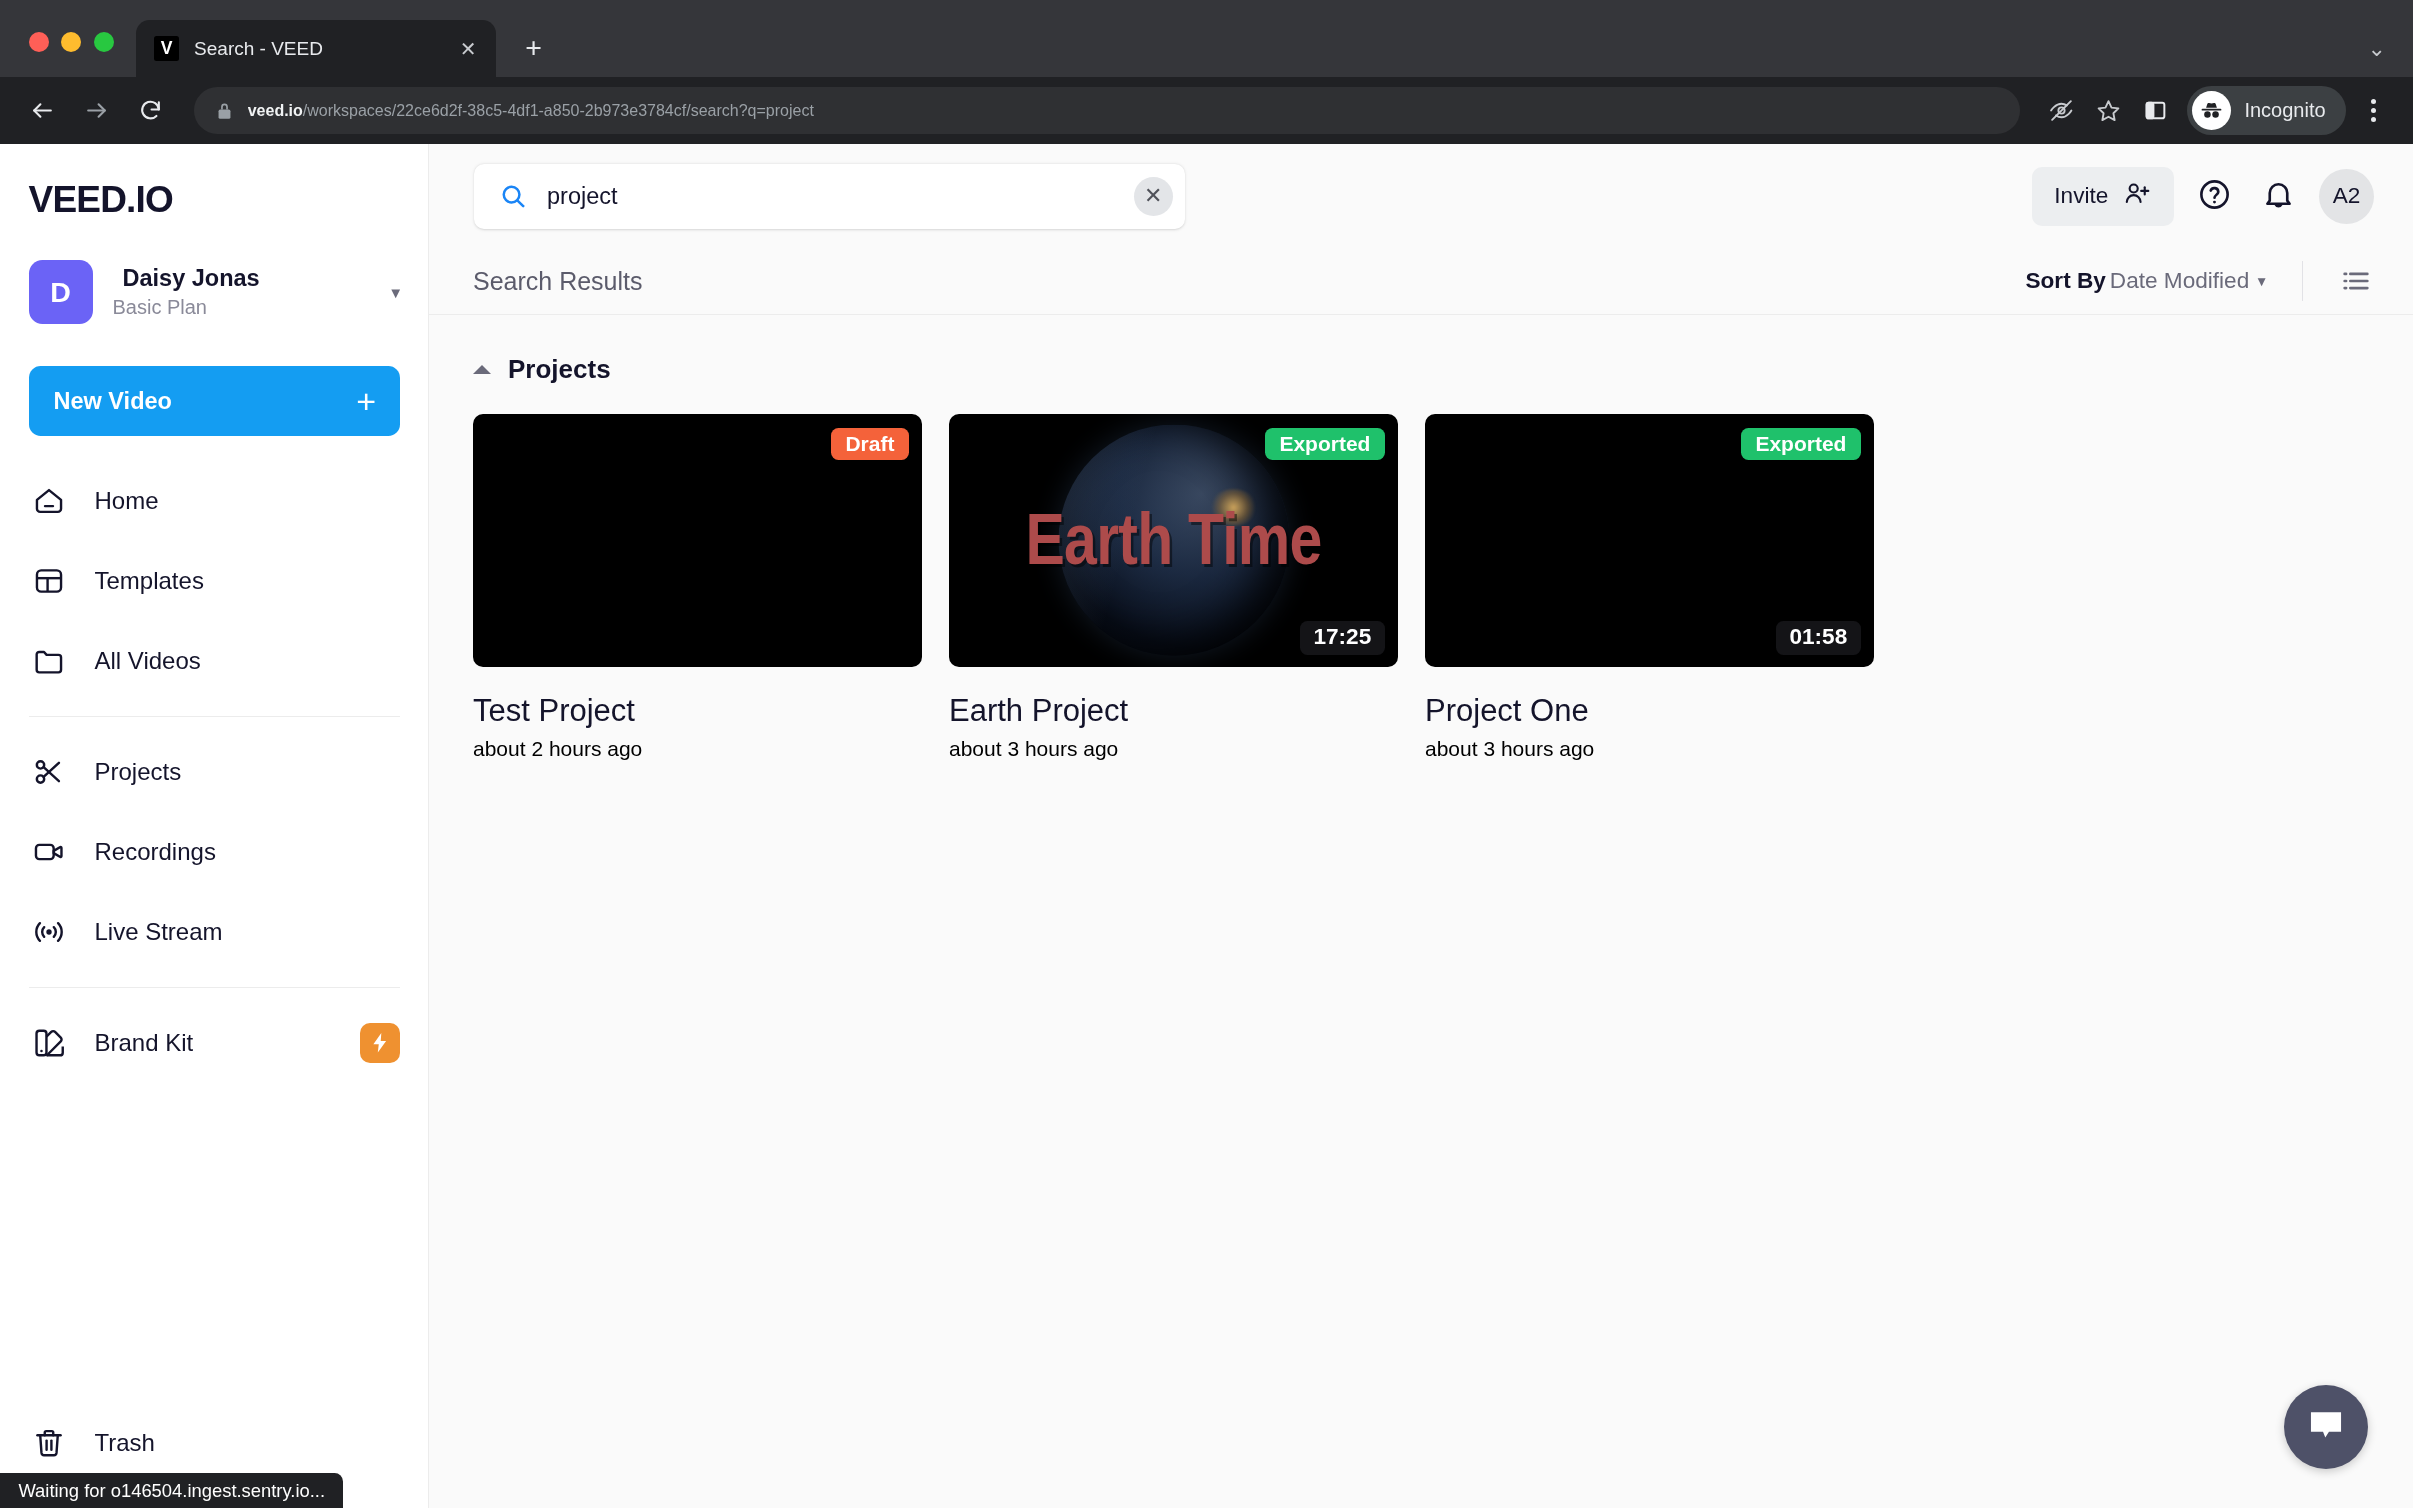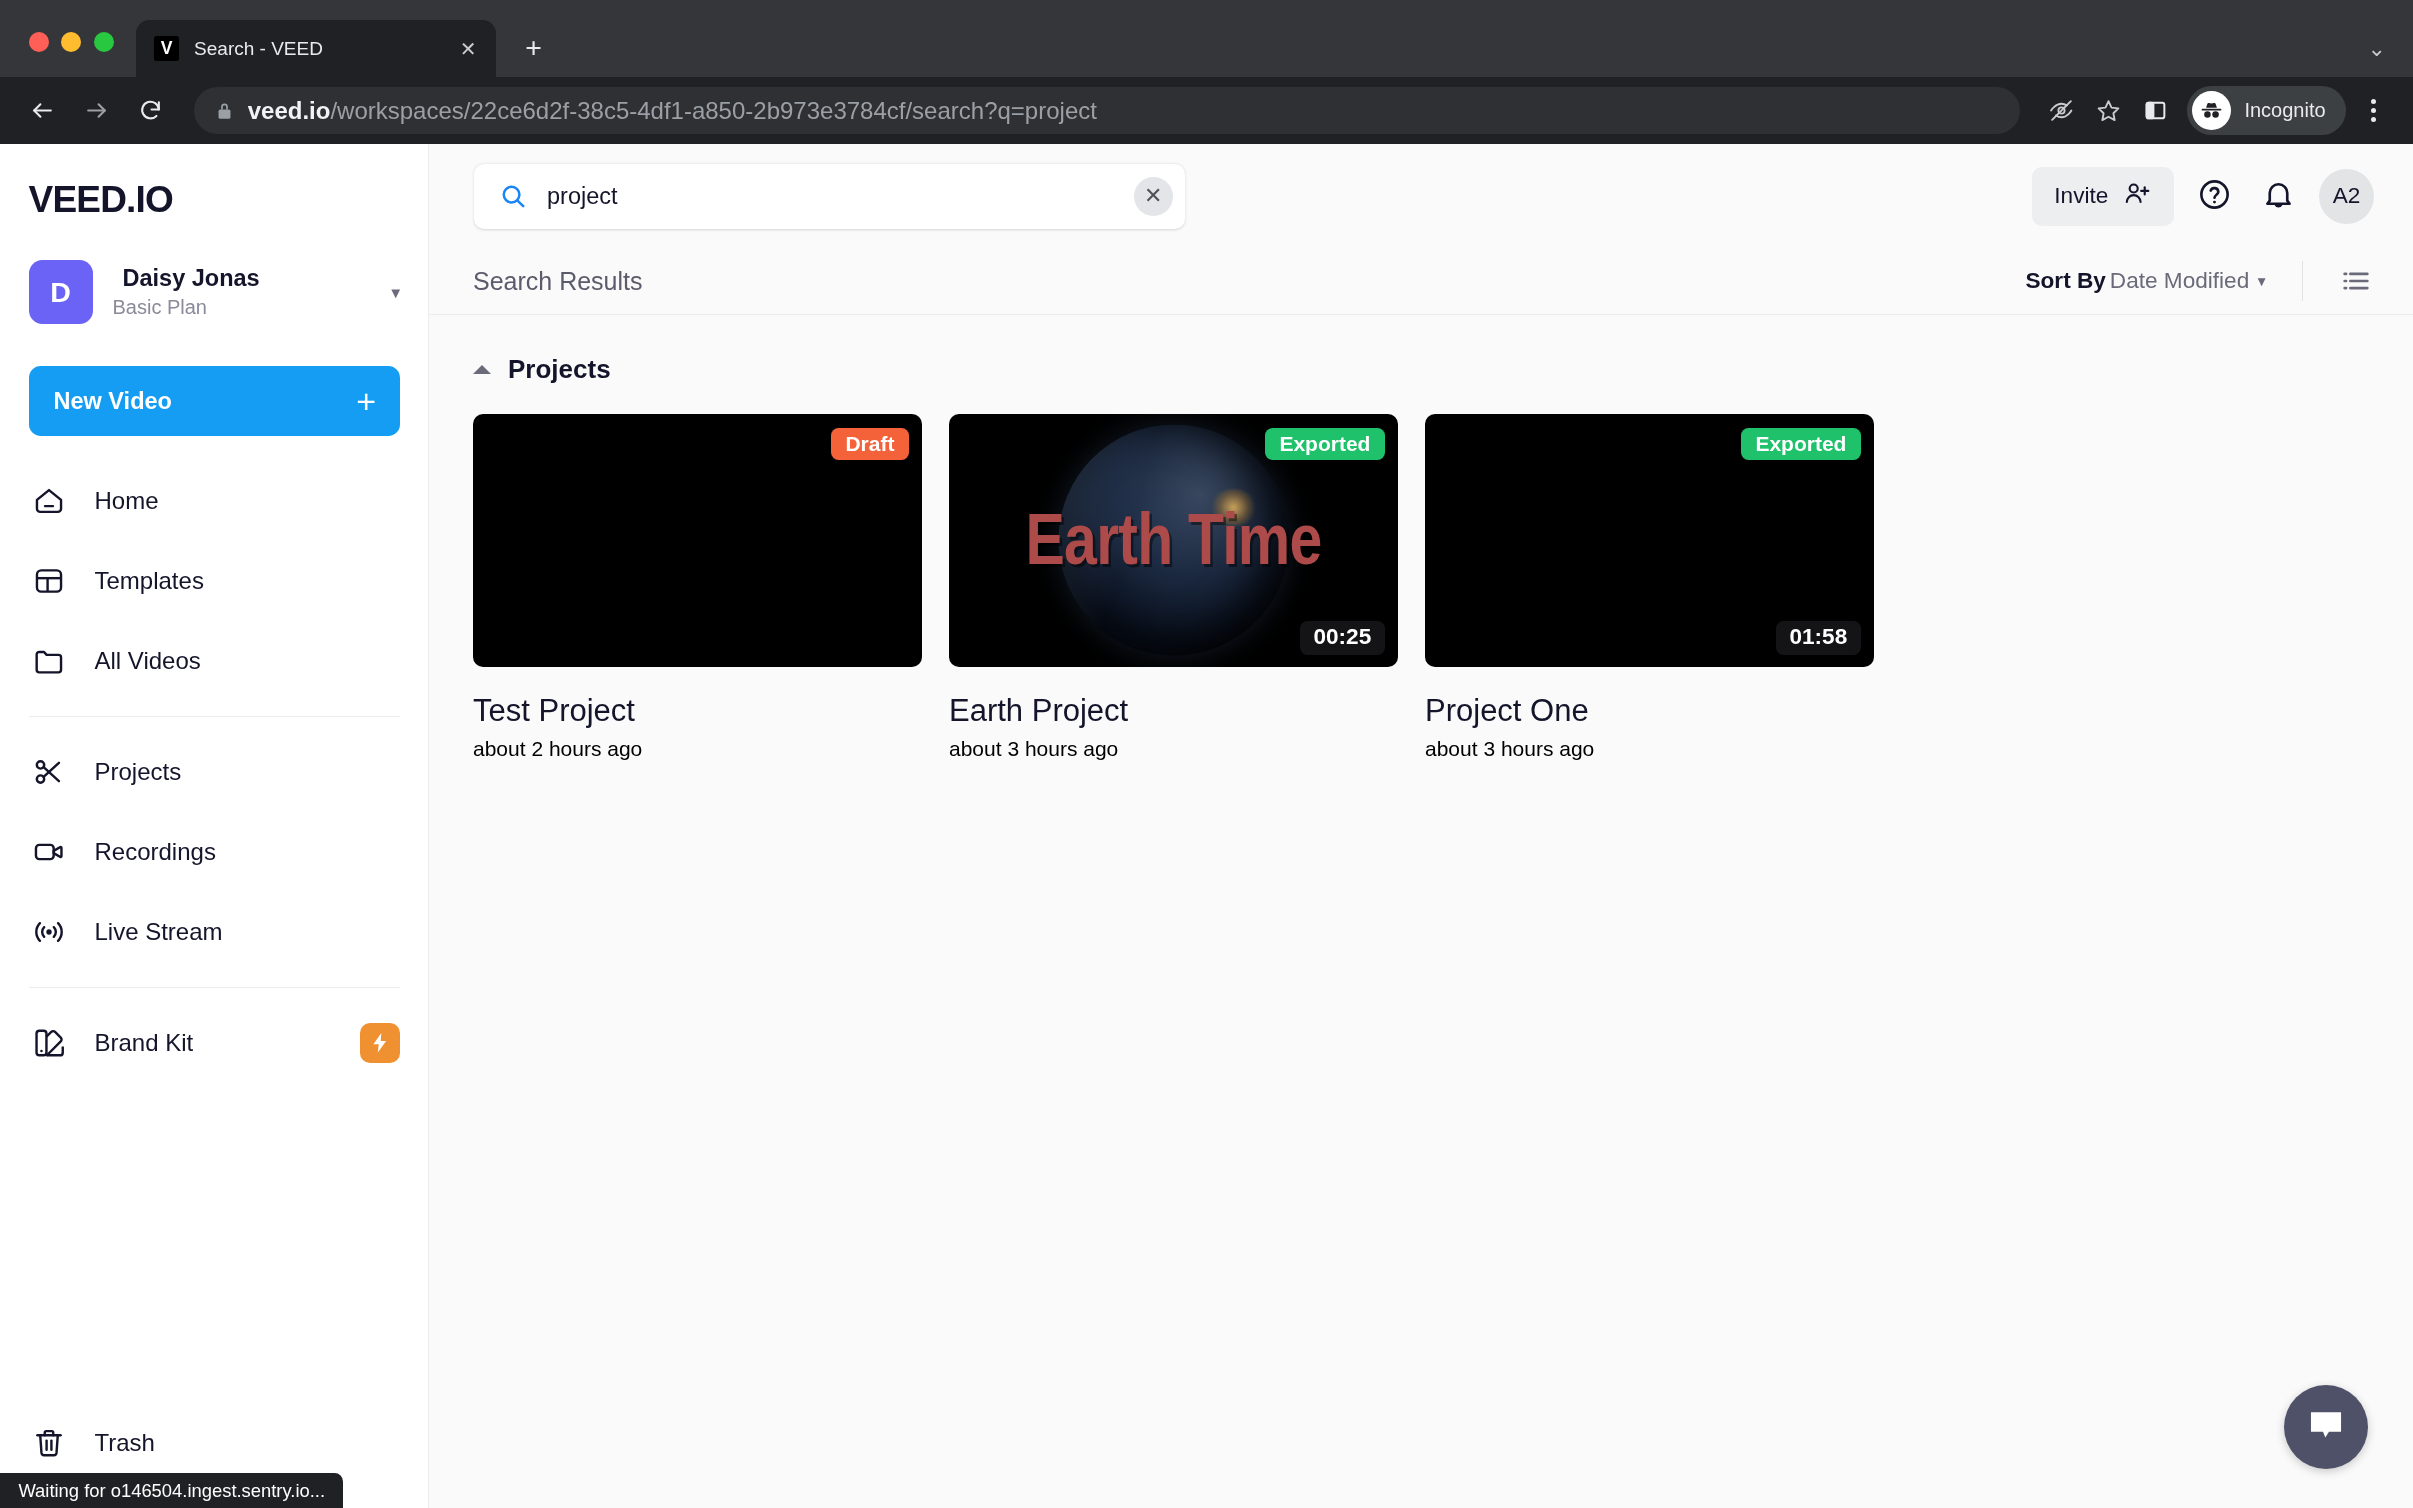--- a/index.html
+++ b/index.html
@@ -61,21 +61,21 @@
     width: 44px; height: 44px; display:flex; align-items:center; justify-content:center;
     color:#e8eaed; margin-right: 10px; cursor:pointer; border-radius:50%;
   }
   .nav-btn svg { width: 25px; height: 25px; }
   .omnibox {
     flex: 1 1 auto; height: 47px; background:#2f3033; border-radius: 25px;
     display:flex; align-items:center; padding: 0 22px; margin: 0 13.4px 0 11.7px;
     min-width: 0;
   }
   .lock-icon { width:17px; height:20px; margin-right: 15px; flex:0 0 auto; }
-  .url { font-size: 24px; white-space:nowrap; overflow:hidden; }
+  .url { font-size: 16px; white-space:nowrap; overflow:hidden; }
   .url .host { color:#f1f3f4; font-weight: 600; }
   .url .path { color:#9aa0a6; }
   .tool-icon {
     width: 39px; height: 39px; display:flex; align-items:center; justify-content:center;
     color:#e8eaed; margin-left: 8.4px; cursor:pointer; flex:0 0 auto;
   }
   .tool-icon svg { width: 25px; height: 25px; }
   .incognito-pill {
     height: 49px; background:#3c4043; border-radius: 25px; display:flex;
     align-items:center; padding: 0 20px 0 5px; margin-left: 11.7px; flex:0 0 auto;
@@ -559,21 +559,21 @@
 
           <div class="card">
             <div class="thumb">
               <div class="earth-wrap">
                 <div class="earth-globe"></div>
                 <div class="earth-lights"></div>
                 <div class="earth-terminator"></div>
                 <div class="earth-text">Earth Time</div>
               </div>
               <span class="badge exported">Exported</span>
-              <span class="duration">00:25</span>
+              <span class="duration">17:25</span>
             </div>
             <div class="card-name">Earth Project</div>
             <div class="card-time">about 3 hours ago</div>
           </div>
 
           <div class="card">
             <div class="thumb">
               <span class="badge exported">Exported</span>
               <span class="duration">01:58</span>
             </div>

